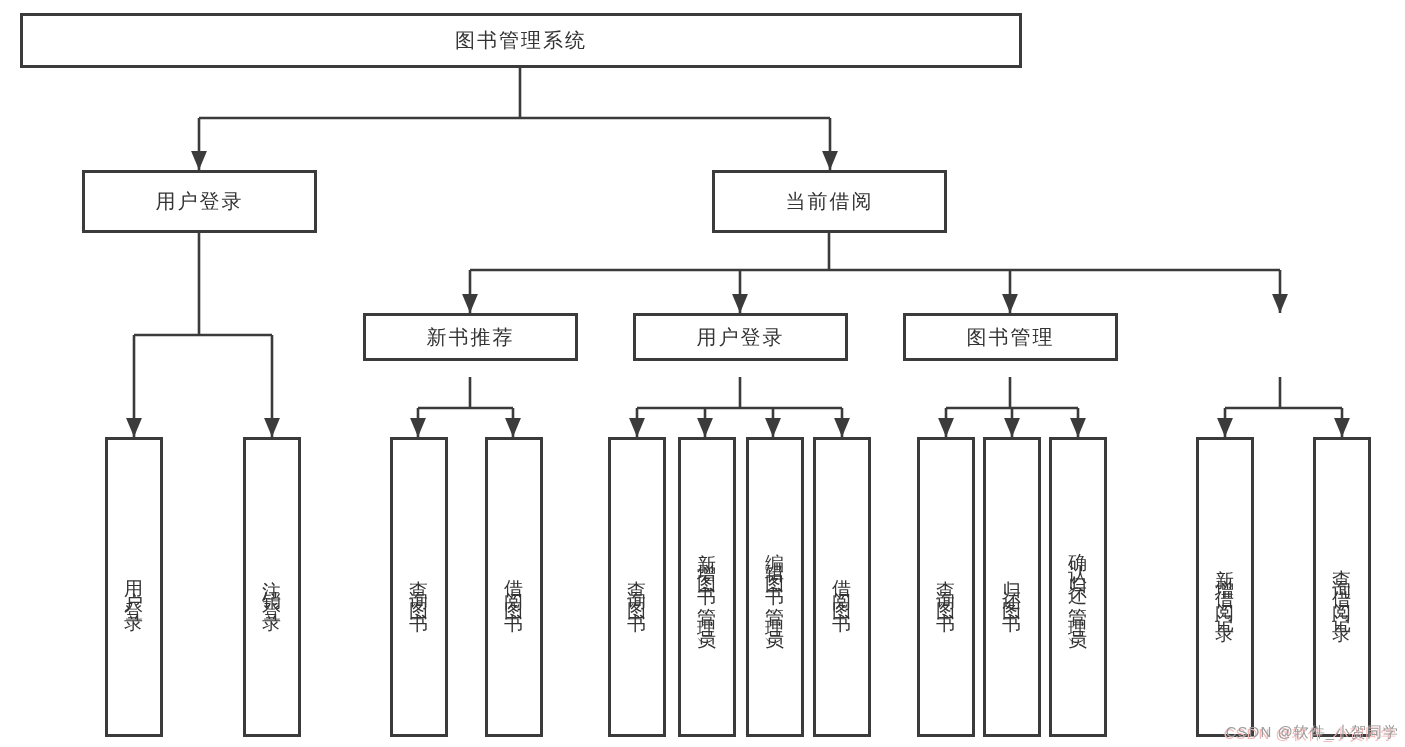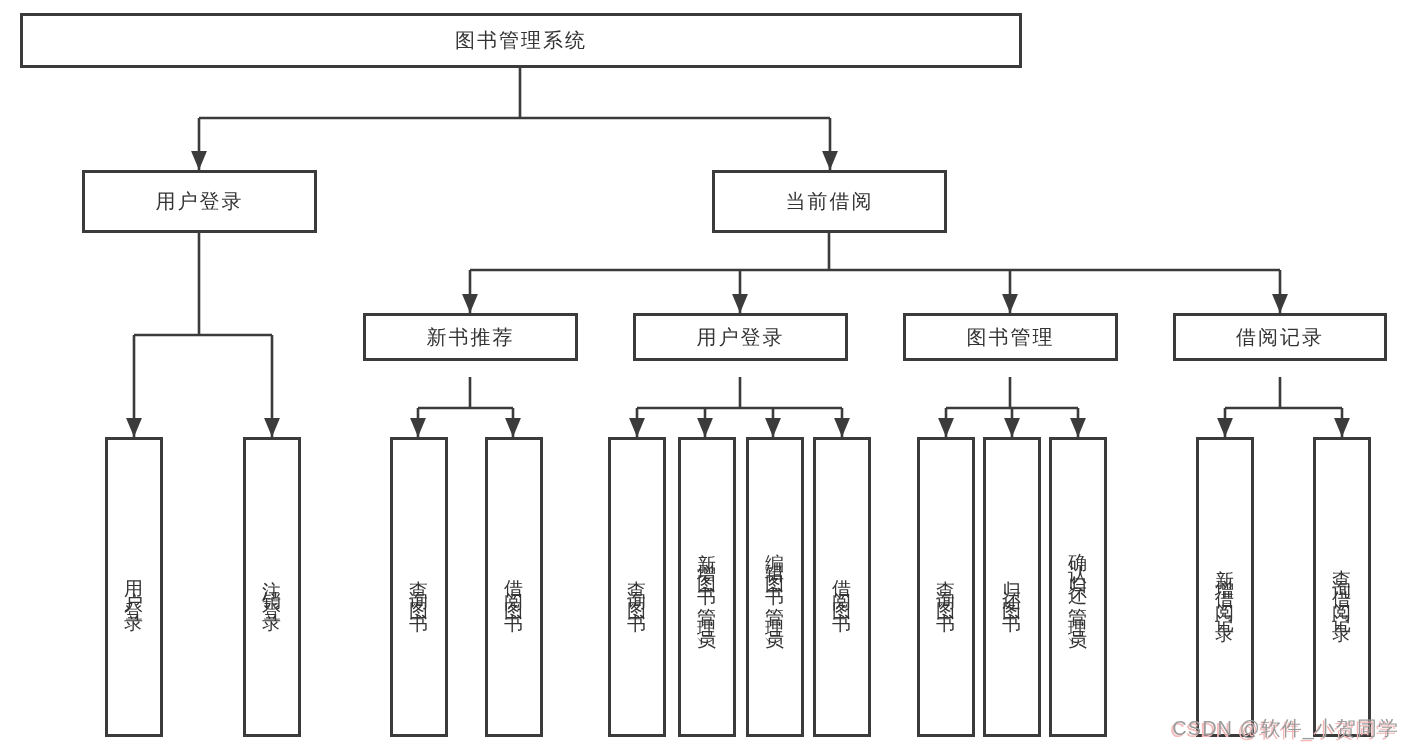--- a/index.html
+++ b/index.html
@@ -37,21 +37,21 @@
     text-orientation:mixed;
     font-size:19px;
     letter-spacing:11px;
     line-height:1;
     white-space:normal;
   }
   .watermark{
     position:absolute;
     right:6px;bottom:5px;
     z-index:10;
-    font-size:20px;
+    font-size:15px;
     color:var(--watermark);
     letter-spacing:1px;
     text-shadow:-2px 2px 0 var(--watermark-shadow);
   }
 </style>
 </head>
 <body>
 
 <div class="stage">
 
@@ -96,21 +96,20 @@
   </svg>
 
   <div class="box root">图书管理系统</div>
 
   <div class="box lvl2" style="left:82px">用户登录</div>
   <div class="box lvl2" style="left:712px">当前借阅</div>
 
   <div class="box lvl3" style="left:363px">新书推荐</div>
   <div class="box lvl3" style="left:633px">用户登录</div>
   <div class="box lvl3" style="left:903px">图书管理</div>
-  <div class="box lvl3" style="left:1173px;width:214px">借阅记录</div>
 
   <div class="box leaf" style="left:105px">用户登录</div>
   <div class="box leaf" style="left:243px">注销登录</div>
 
   <div class="box leaf" style="left:390px">查询图书</div>
   <div class="box leaf" style="left:485px">借阅图书</div>
 
   <div class="box leaf" style="left:608px">查询图书</div>
   <div class="box leaf" style="left:678px">新增图书（管理员）</div>
   <div class="box leaf" style="left:746px">编辑图书（管理员）</div>

